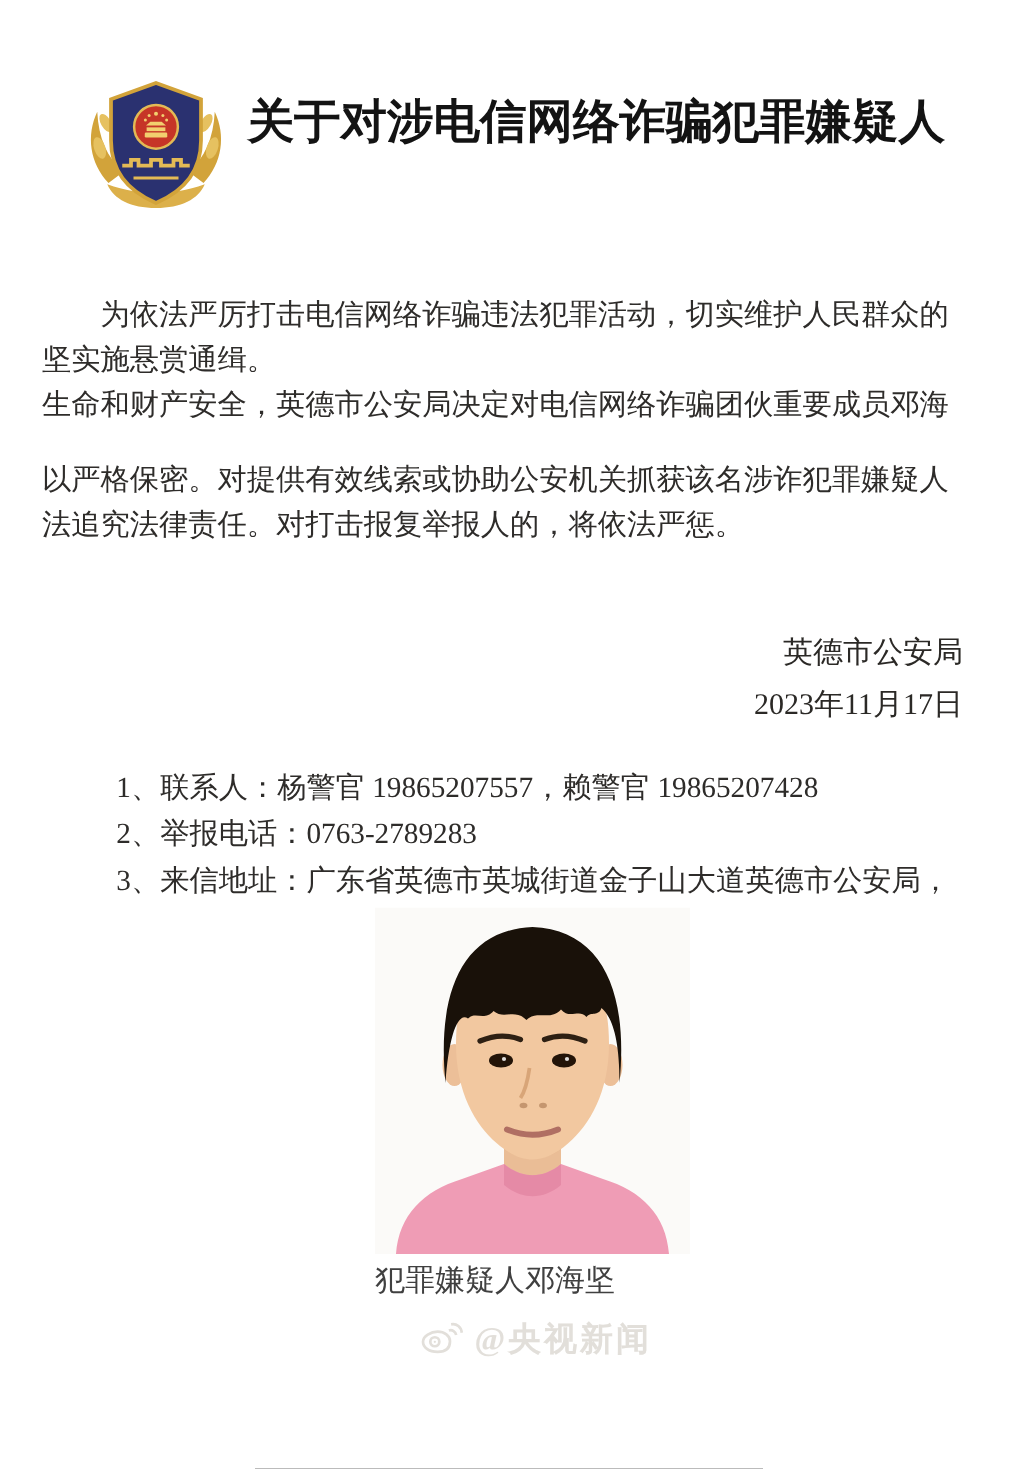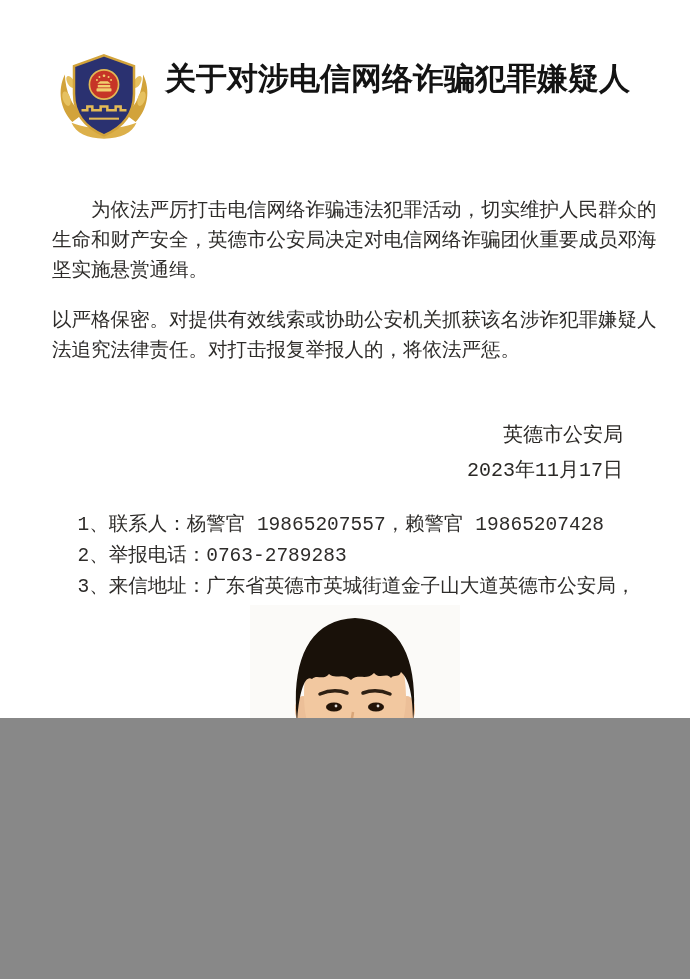--- a/index.html
+++ b/index.html
@@ -1,36 +1,36 @@
 <!DOCTYPE html>
 <html><head>
 <meta charset="utf-8">
 <style>
   html,body{margin:0;padding:0;background:#888;}
   .page{
-    width:690px;height:718px;margin:0 auto;background:#ffffff;overflow:hidden;
-    font-family:Liberation Mono, monospace;color:#2e2c2a;position:relative;
+    width:690px;height:979px;margin:0 auto;background:#ffffff;overflow:hidden;
+    font-family:Liberation Serif, serif;color:#2e2c2a;position:relative;
   }
   
   .hd{position:relative;height:160px;}
   .badge{position:absolute;left:54px;top:44px;width:100px;height:106px;}
   .titles{
     position:absolute;left:150px;right:45px;top:58px;text-align:center;
     font-weight:bold;font-size:31px;line-height:46px;color:#131313;
   }
   
-  .bodytext{padding:0 36px 0 52px;font-size:19.5px;line-height:30px;}
+  .bodytext{padding:0 36px 0 28px;font-size:19.5px;line-height:30px;}
   .para1{margin-top:36px;}
   .para2{margin-top:1px;}
   .tline{display:block;white-space:nowrap;}
   .ind2{text-indent:2em;}
   .ind1{text-indent:1em;}
   .highlight{color:#bf5c58;}
   
-  .signature{margin-top:52px;padding-right:67px;text-align:right;font-size:20px;line-height:35px;color:#2b2926;}
+  .signature{margin-top:52px;padding-right:48px;text-align:right;font-size:20px;line-height:35px;color:#2b2926;}
   
   .contacts{margin-top:22px;padding-left:58px;font-size:19.5px;line-height:31px;}
   
   .photo-wrap{margin-top:2px;padding-left:250px;}
   .photo{display:block;width:210px;height:231px;}
   .caption{margin-top:4px;text-align:center;padding-right:30px;font-size:20px;color:#404040;}
   
   .watermark{
     margin-top:11px;display:flex;justify-content:center;align-items:center;gap:7px;
     color:#e2dfda;font-size:22px;font-weight:bold;transform:translateX(12px);letter-spacing:2px;
@@ -71,22 +71,22 @@
       </svg>
     </span>
     <div class="titles">
       <div>关于对涉电信网络诈骗犯罪嫌疑人</div>
     </div>
   </header>
 
   <section class="bodytext">
     <p class="para1">
       <span class="tline ind2">为依法严厉打击电信网络诈骗违法犯罪活动，切实维护人民群众的</span>
+      <span class="tline">坚实施悬赏通缉。</span>
       <span class="tline">生命和财产安全，英德市公安局决定对电信网络诈骗团伙重要成员邓海</span>
-      <span class="tline">坚实施悬赏通缉。</span>
     </p>
     <p class="para2">
       <span class="tline">以严格保密。对提供有效线索或协助公安机关抓获该名涉诈犯罪嫌疑人</span>
       <span class="tline">法追究法律责任。对打击报复举报人的，将依法严惩。</span>
     </p>
   </section>
 
   <section class="signature">
     <div>英德市公安局</div>
     <div>2023年11月17日</div>

